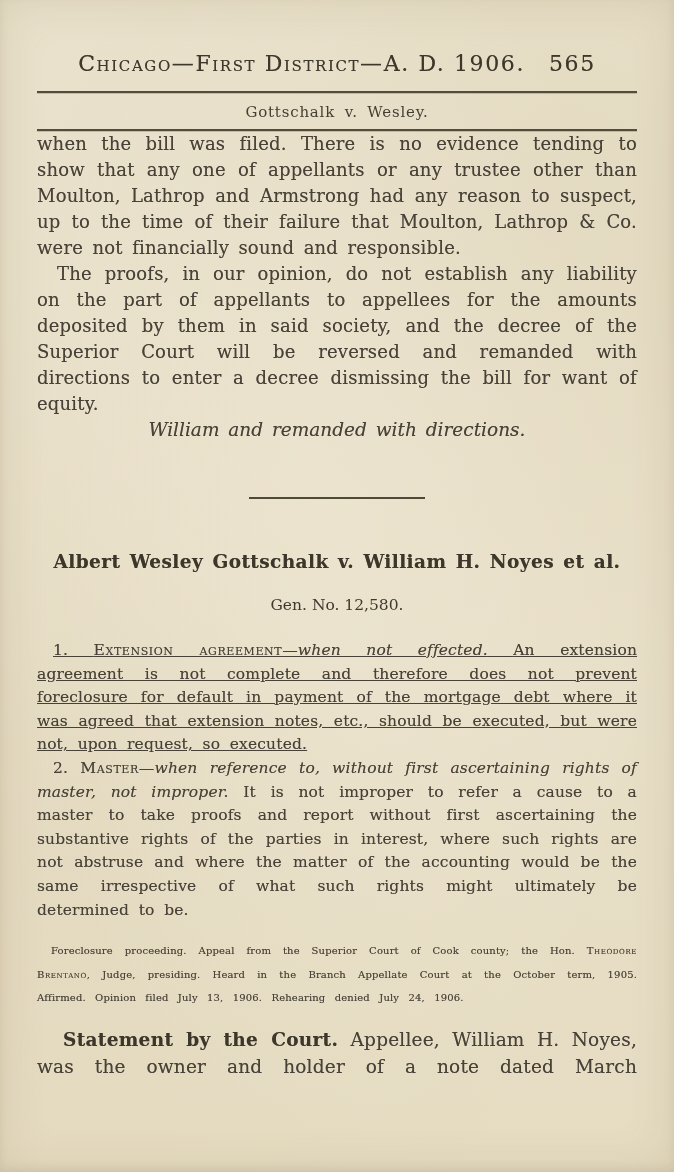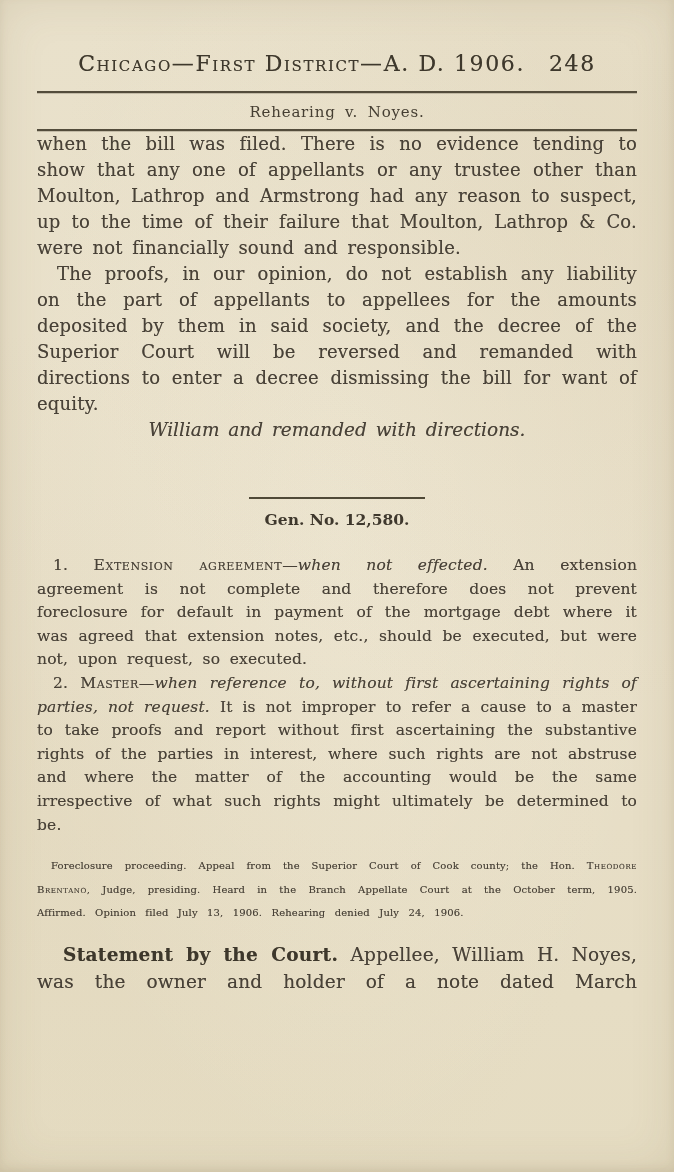--- a/index.html
+++ b/index.html
@@ -66,34 +66,34 @@
   .case-title {
     margin-top: 50px;
     text-align: center;
     font-size: 18.5px; line-height: 26px;
     font-weight: bold;
     letter-spacing: 0.4px; word-spacing: 2.5px;
     color: #3d372b;
     text-shadow: 0 0 0.5px rgba(61,55,43,0.6);
   }
   .gen-no {
-    margin-top: 11px;
+    margin-top: 20px;
     text-align: center;
-    font-weight: bold;
+    font-weight: normal;
     font-size: 15.5px; line-height: 20px;
     color: #3f382d;
   }
 
   .headnote {
     font-size: 15.5px; line-height: 23.6px;
     text-align: justify;
     text-indent: 16px;
     word-spacing: 4.5px; letter-spacing: 0.15px;
   }
-  .hn1 { margin-top: 24px; }
+  .hn1 { margin-top: 24px; text-decoration: underline; }
 
   .sc { font-variant: small-caps; letter-spacing: 0.6px; }
   .it { font-style: italic; }
   .b  { font-weight: bold; }
 
   .procedural {
     margin-top: 17px;
     font-size: 10px; line-height: 23.5px;
     text-align: justify;
     text-indent: 14px;
@@ -111,46 +111,47 @@
   .statement .b { letter-spacing: 0.3px; color: #3d372b; }
 </style>
 </head>
 <body>
 
 <div class="page">
   <div class="content">
 
     <div class="running-head">
       <span>Chicago—First District—A. D. 1906.</span>
-      <span>248</span>
+      <span>565</span>
     </div>
 
     <div class="rule rule-top"></div>
 
-    <div class="case-line">Rehearing v. Noyes.</div>
+    <div class="case-line">Gottschalk v. Wesley.</div>
 
     <div class="rule rule-bottom"></div>
 
     <p class="body-para p1">when the bill was filed.  There is no evidence tending to show that any one of appellants or any trustee other than Moulton, Lathrop and Armstrong had any reason to suspect, up to the time of their failure that Moulton, Lathrop &amp; Co. were not financially sound and responsible.</p>
 
     <p class="body-para indent">The proofs, in our opinion, do not establish any liability on the part of appellants to appellees for the amounts deposited by them in said society, and the decree of the Superior Court will be reversed and remanded with directions to enter a decree dismissing the bill for want of equity.</p>
 
     <p class="disposition">William and remanded with directions.</p>
 
     <div class="sep-rule"></div>
 
+    <div class="case-title">Albert Wesley Gottschalk v. William H. Noyes et al.</div>
 
     <div class="gen-no">Gen. No. 12,580.</div>
 
     <p class="headnote hn1"><span>1.</span>
       <span class="sc">Extension agreement</span><span class="it">—when not effected.</span>
       <span>An extension agreement is not complete and therefore does not prevent foreclosure for default in payment of the mortgage debt where it was agreed that extension notes, etc., should be executed, but were not, upon request, so executed.</span></p>
 
     <p class="headnote"><span>2.</span>
-      <span class="sc">Master</span><span class="it">—when reference to, without first ascertaining rights of parties, not request.</span>
+      <span class="sc">Master</span><span class="it">—when reference to, without first ascertaining rights of master, not improper.</span>
       <span>It is not improper to refer a cause to a master to take proofs and report without first ascertaining the substantive rights of the parties in interest, where such rights are not abstruse and where the matter of the accounting would be the same irrespective of what such rights might ultimately be determined to be.</span></p>
 
     <p class="procedural"><span>Foreclosure proceeding.  Appeal from the Superior Court of Cook county; the Hon. </span><span class="sc">Theodore Brentano</span><span>, Judge, presiding. Heard in the Branch Appellate Court at the October term, 1905. Affirmed.  Opinion filed July 13, 1906.  Rehearing denied July 24, 1906.</span></p>
 
     <p class="statement"><span class="b">Statement by the Court.</span>
       <span>Appellee, William H. Noyes, was the owner and holder of a note dated March</span></p>
 
   </div>
 </div>
 

